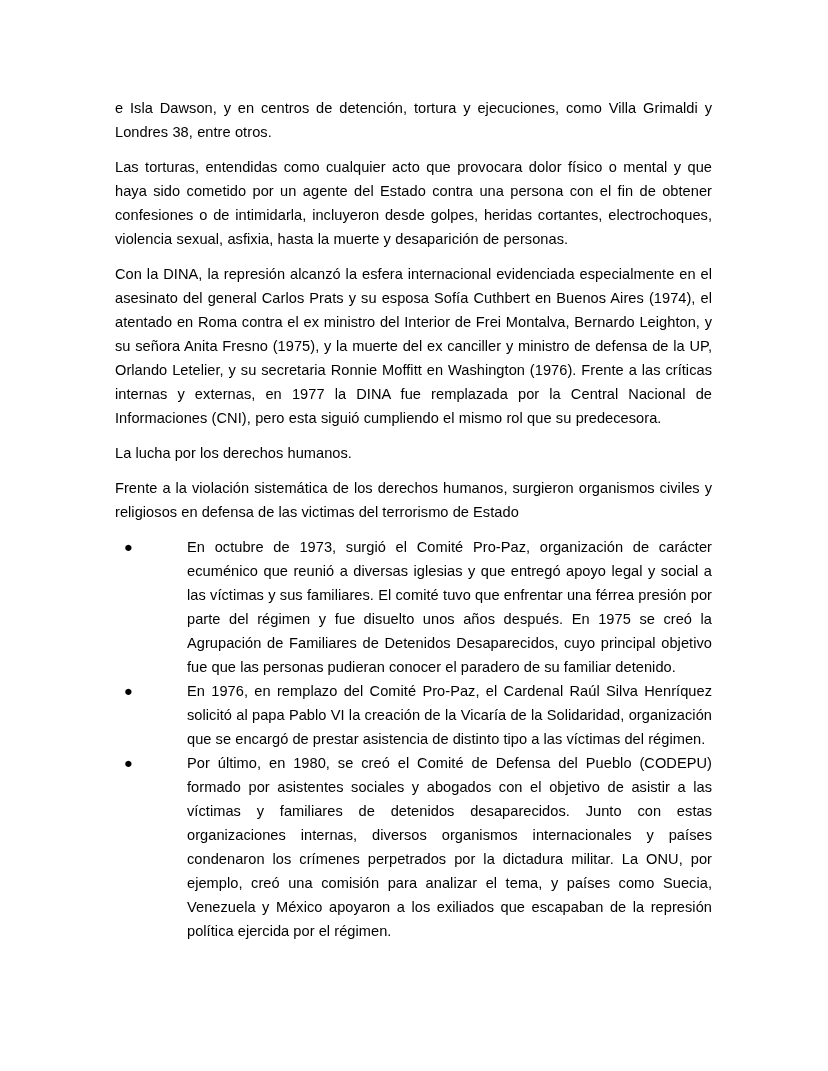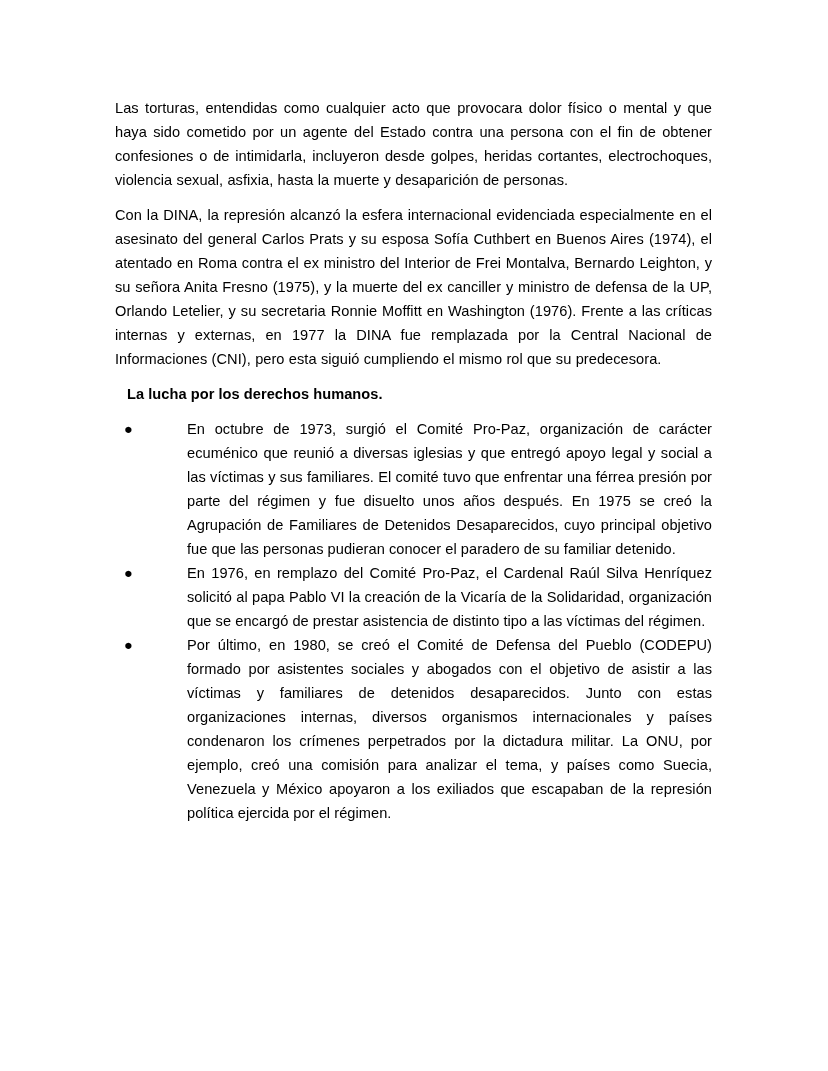--- a/index.html
+++ b/index.html
@@ -32,24 +32,24 @@
     line-height: 24px;
     text-align: justify;
     text-justify: inter-word;
     letter-spacing: 0.05px;
     word-spacing: 0.2px;
   }
   p.para:last-child {
     margin-bottom: 0;
   }
   p.heading {
-    margin: 0 0 11px 12px;
+    margin: 0 0 11px 0;
     font-size: 14.6px;
     line-height: 24px;
-    font-weight: bold;
+    font-weight: normal;
     text-align: justify;
     text-justify: inter-word;
     letter-spacing: 0.05px;
   }
   .heading-solo {
     margin-top: 6px;
   }
   ul.bullets {
     list-style: none;
     margin: 0;
@@ -80,27 +80,29 @@
   .para, .heading, .bullet-text {
     text-align-last: left;
   }
 </style>
 </head>
 <body>
 
 <div class="page">
   <div class="doc-body">
 
+    <p class="para">e Isla Dawson, y en centros de detención, tortura y ejecuciones, como Villa Grimaldi y Londres 38, entre otros.</p>
 
     <p class="para">Las torturas, entendidas como cualquier acto que provocara dolor físico o mental y que haya sido cometido por un agente del Estado contra una persona con el fin de obtener confesiones o de intimidarla, incluyeron desde golpes, heridas cortantes, electrochoques, violencia sexual, asfixia, hasta la muerte y desaparición de personas.</p>
 
     <p class="para">Con la DINA, la represión alcanzó la esfera internacional evidenciada especialmente en el asesinato del general Carlos Prats y su esposa Sofía Cuthbert en Buenos Aires (1974), el atentado en Roma contra el ex ministro del Interior de Frei Montalva, Bernardo Leighton, y su señora Anita Fresno (1975), y la muerte del ex canciller y ministro de defensa de la UP, Orlando Letelier, y su secretaria Ronnie Moffitt en Washington (1976). Frente a las críticas internas y externas, en 1977 la DINA fue remplazada por la Central Nacional de Informaciones (CNI), pero esta siguió cumpliendo el mismo rol que su predecesora.</p>
 
     <p class="heading heading-solo">La lucha por los derechos humanos.</p>
 
+    <p class="heading">Frente a la violación sistemática de los derechos humanos, surgieron organismos civiles y religiosos en defensa de las victimas del terrorismo de Estado</p>
 
     <ul class="bullets">
       <li>
         <span class="bullet-marker">●</span>
         <span class="bullet-text">En octubre de 1973, surgió el Comité Pro-Paz, organización de carácter ecuménico que reunió a diversas iglesias y que entregó apoyo legal y social a las víctimas y sus familiares. El comité tuvo que enfrentar una férrea presión por parte del régimen y fue disuelto unos años después. En 1975 se creó la Agrupación de Familiares de Detenidos Desaparecidos, cuyo principal objetivo fue que las personas pudieran conocer el paradero de su familiar detenido.</span>
       </li>
       <li>
         <span class="bullet-marker">●</span>
         <span class="bullet-text">En 1976, en remplazo del Comité Pro-Paz, el Cardenal Raúl Silva Henríquez solicitó al papa Pablo VI la creación de la Vicaría de la Solidaridad, organización que se encargó de prestar asistencia de distinto tipo a las víctimas del régimen.</span>
       </li>

